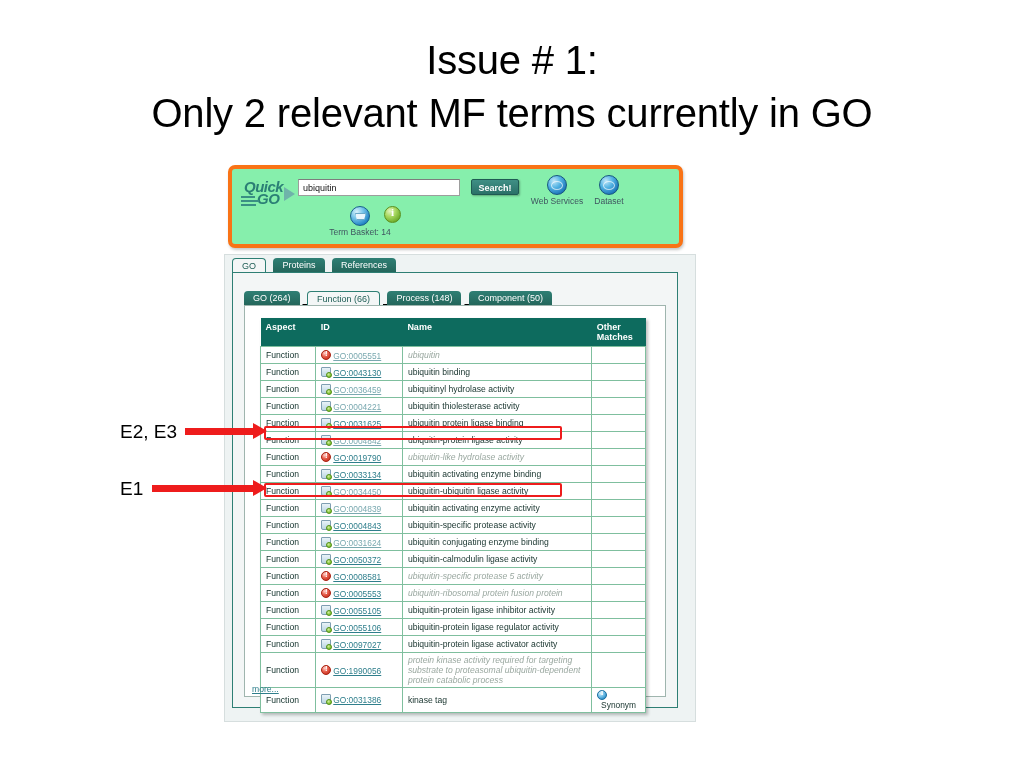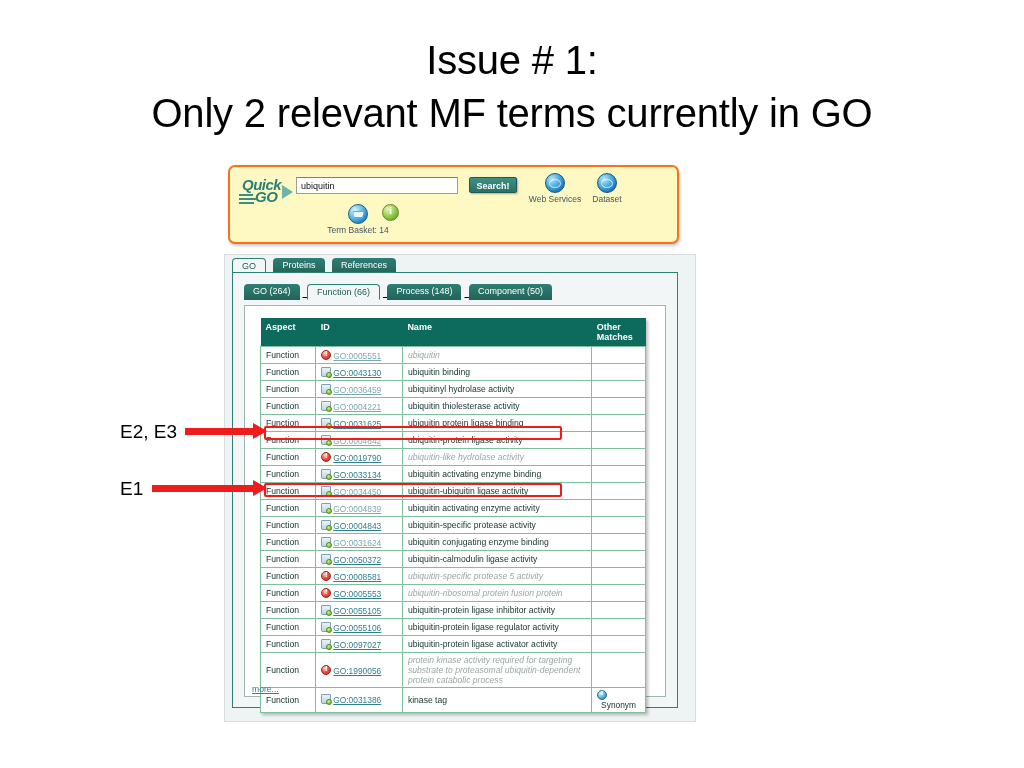--- a/index.html
+++ b/index.html
@@ -50,22 +50,22 @@
     position: absolute;
     left: 224px; top: 162px;
     width: 474px; height: 562px;
   }
 
   
   .qg-header {
     position: absolute;
     left: 4px; top: 3px;
     width: 447px; height: 75px;
-    background: #fef9c3;
-    border: 2px solid #f97316;
+    background: #86efac;
+    border: 4px solid #f97316;
     border-radius: 7px;
     box-shadow: 1px 2px 3px rgba(0,0,0,0.22);
   }
   .qg-logo {
     position: absolute; left: 8px; top: 8px;
     width: 58px; height: 34px;
   }
   .qg-logo .lq {
     position:absolute; left: 4px; top: 1px;
     font-size: 15px; font-weight: bold; font-style: italic;
@@ -198,21 +198,21 @@
 
   .panel-l1 {
     position:absolute; left: 8px; top: 110px;
     width: 446px; height: 436px;
     background: #f3f6f6;
     border: 1px solid #2e7f74;
     box-sizing: border-box;
   }
 
   .tabs-l2 {
-    position:absolute; left: 20px; top: 120px; height: 16px; text-decoration: underline;
+    position:absolute; left: 20px; top: 127px; height: 16px; text-decoration: underline;
   }
 
   .panel-l2 {
     position:absolute; left: 20px; top: 143px;
     width: 422px; height: 392px;
     background: #ffffff;
     border: 1px solid #9fb5ae;
     box-sizing: border-box;
   }
 

